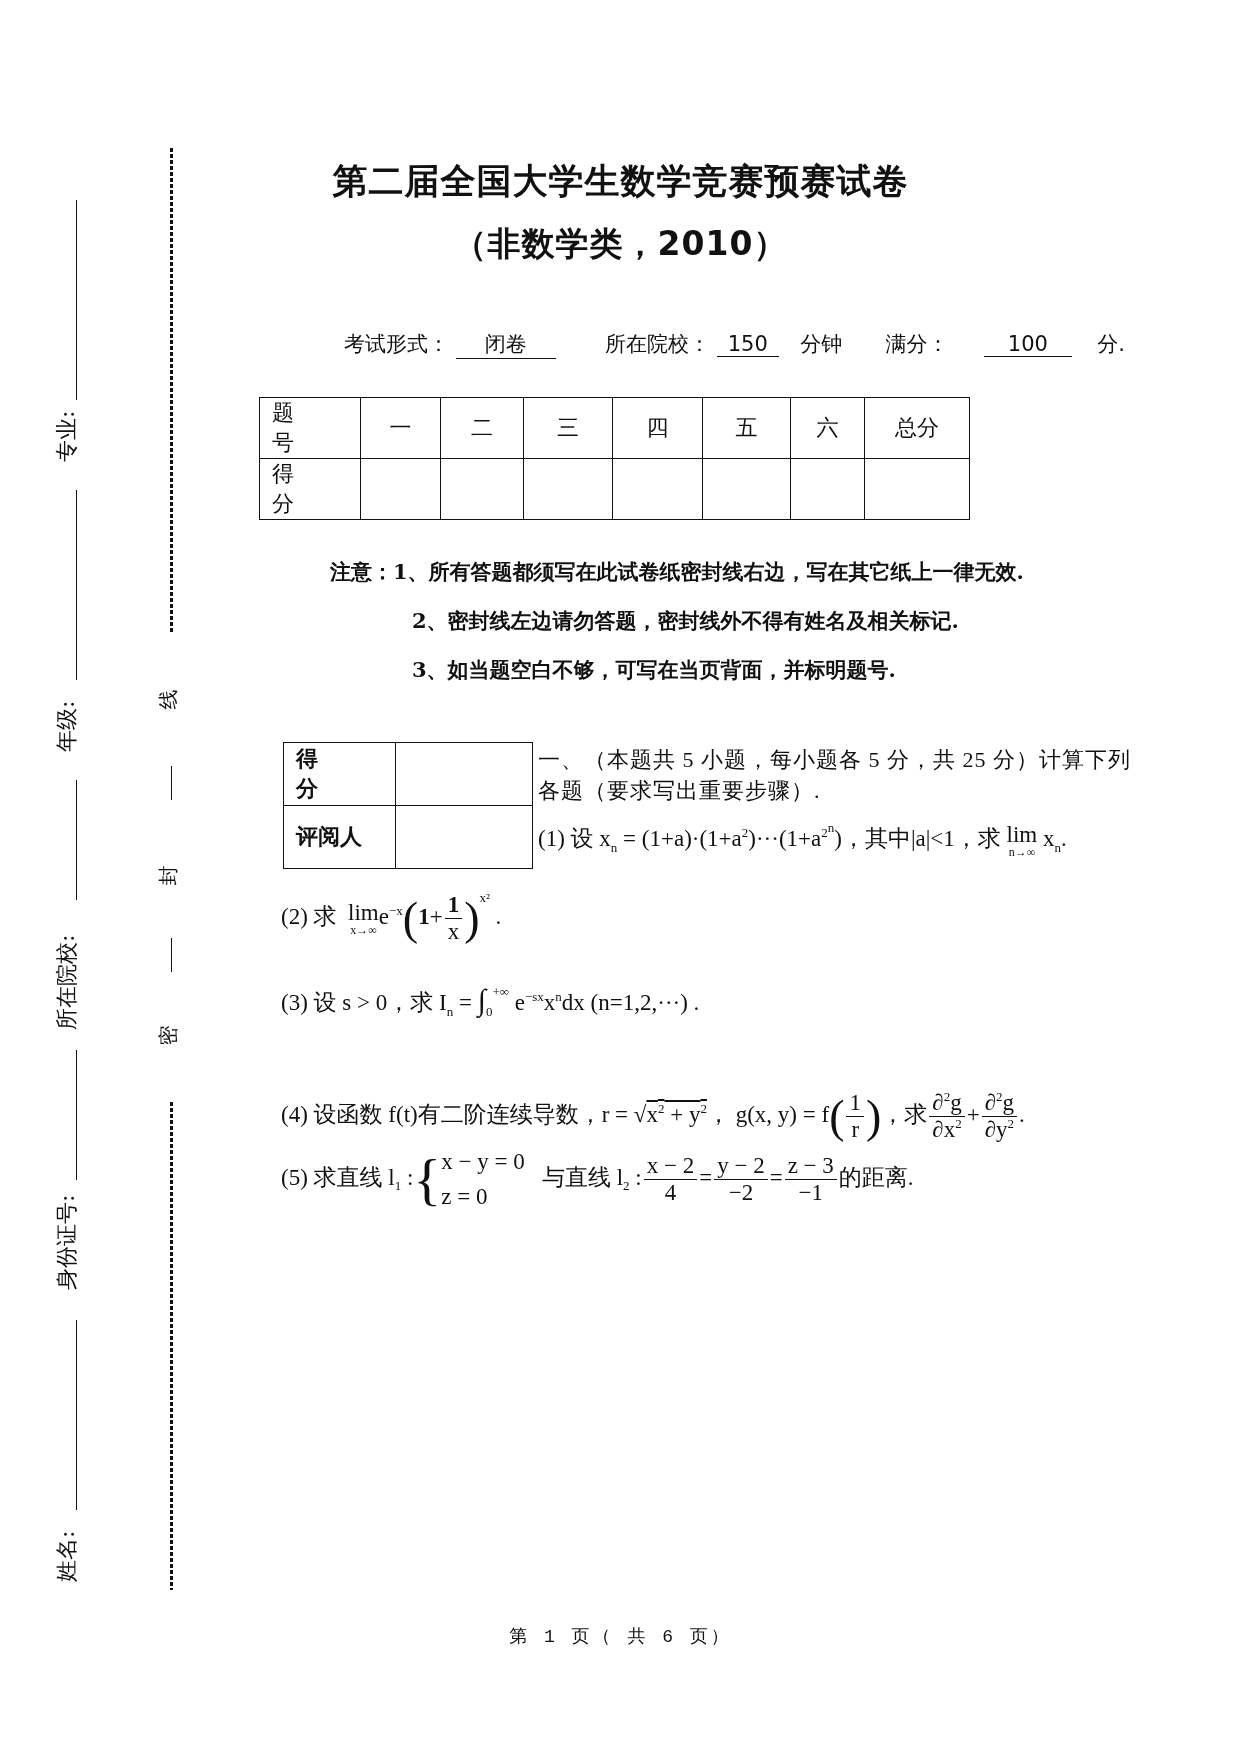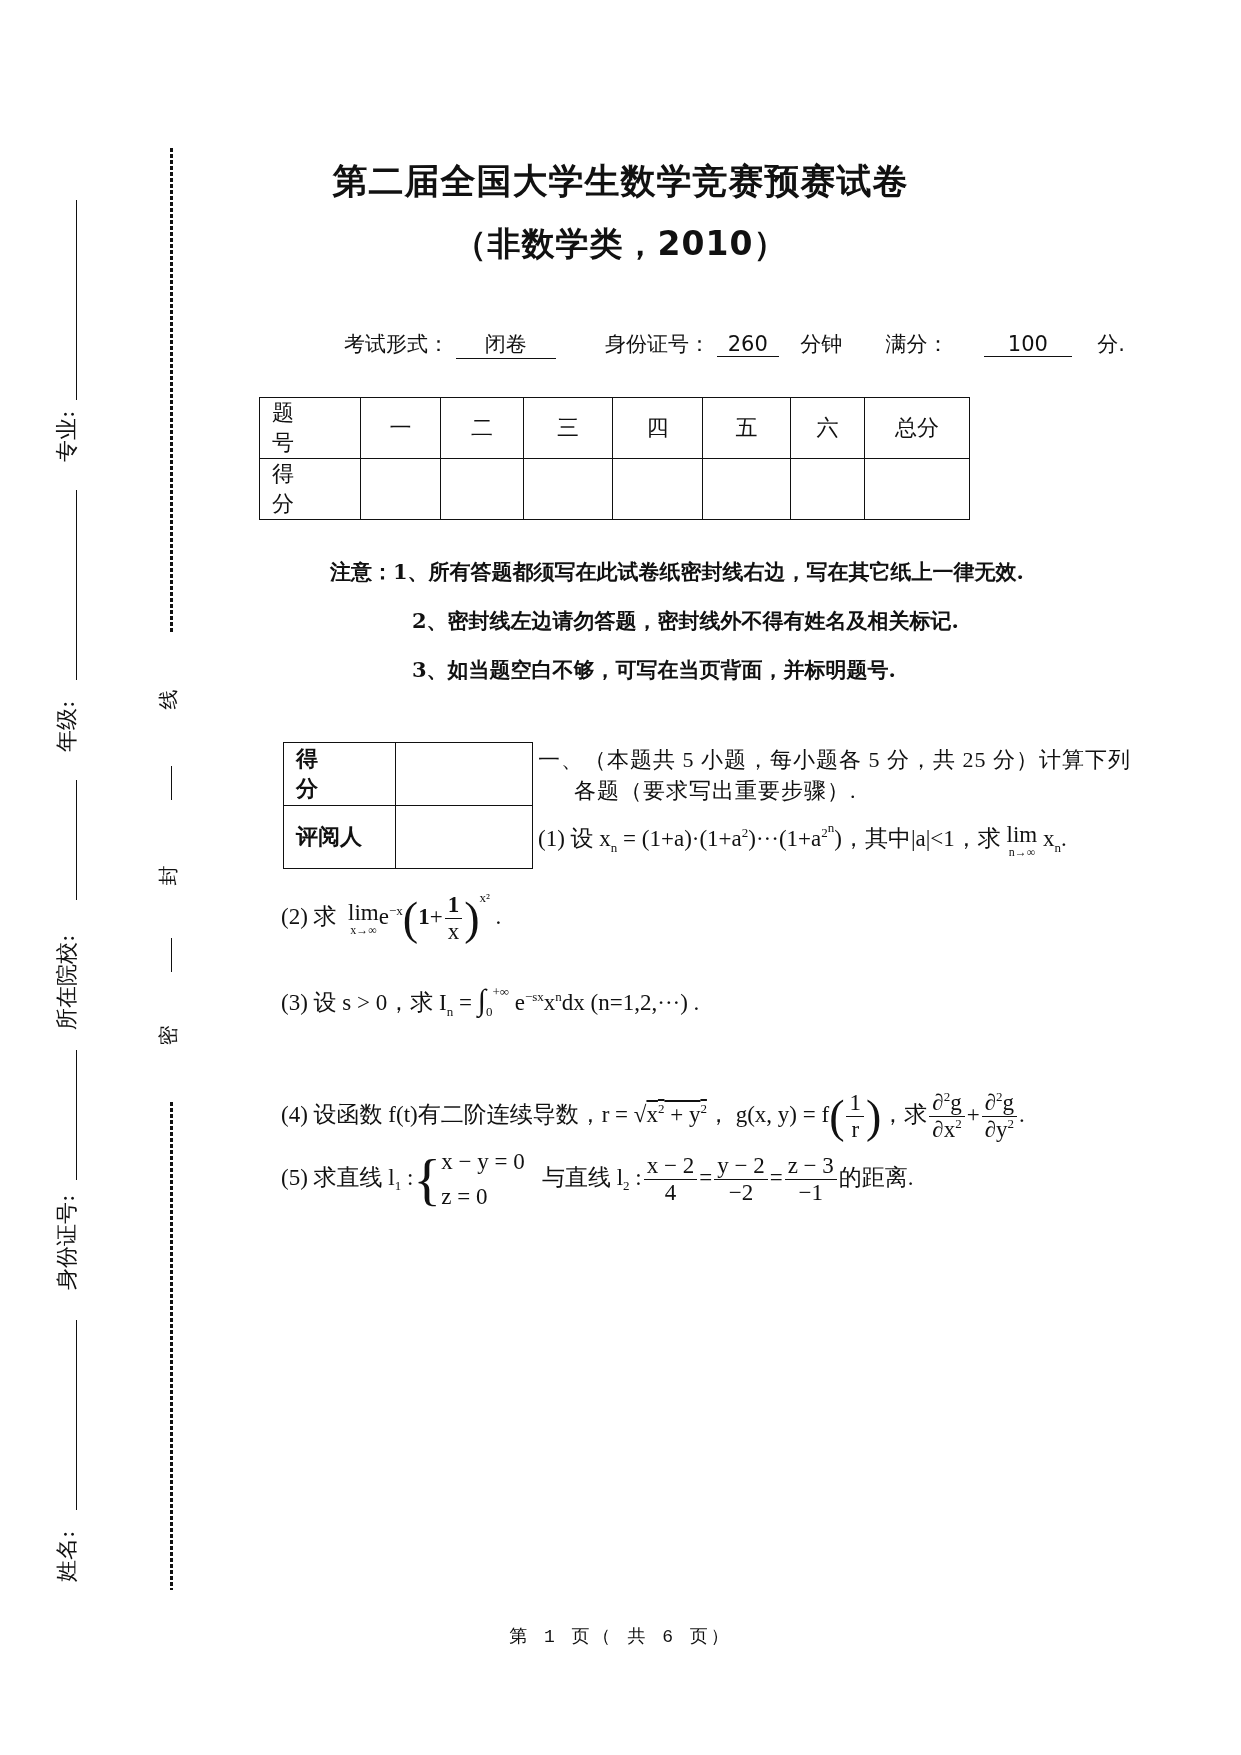--- a/index.html
+++ b/index.html
@@ -69,22 +69,22 @@
   <div class="dash" style="top:1102px;height:488px;"></div>
 </div>
 
 <div class="abs title sans" style="top:158px;font-size:35px;">第二届全国大学生数学竞赛预赛试卷</div>
 <div class="abs title sans" style="top:222px;font-size:33px;">（非数学类，2010）</div>
 
 <div class="abs info sans">
   <span>考试形式：</span>
   <span class="blank" style="width:100px;">闭卷</span>
   <span style="display:inline-block;width:36px;"></span>
-  <span>身份证号：</span>
-  <span class="blank" style="width:62px;">260</span>
+  <span>所在院校：</span>
+  <span class="blank" style="width:62px;">150</span>
   <span style="display:inline-block;width:8px;"></span>
   <span>分钟</span>
   <span style="display:inline-block;width:30px;"></span>
   <span>满分：</span>
   <span style="display:inline-block;width:22px;"></span>
   <span class="blank" style="width:88px;">100</span>
   <span style="display:inline-block;width:12px;"></span>
   <span>分.</span>
 </div>
 
@@ -124,21 +124,21 @@
     <td class="val"></td>
   </tr>
   <tr>
     <td class="lbl">评阅人</td>
     <td class="val"></td>
   </tr>
 </tbody>
   </table>
 
 <div class="abs q" style="top:745px;left:538px;font-size:22px;letter-spacing:1px;">一、（本题共 5 小题，每小题各 5 分，共 25 分）计算下列</div>
-<div class="abs q" style="top:776px;left:538px;font-size:22px;letter-spacing:1px;margin-left:36px;">各题（要求写出重要步骤）.</div>
+<div class="abs q" style="top:776px;left:538px;font-size:22px;letter-spacing:1px;">各题（要求写出重要步骤）.</div>
 
 <div class="abs q" style="top:820px;left:538px;">
   <span>(1)</span>
   设 x<sub>n</sub> = (1+a)·(1+a<sup>2</sup>)···(1+a<sup>2<sup>n</sup></sup>)，其中|a|&lt;1，求
   <span class="limit"><span>lim</span><span class="u">n→∞</span></span> x<sub>n</sub>.
 </div>
 
 <div class="abs q" style="top:890px;left:281px;">
   <span>(2)</span>
   求&nbsp;

